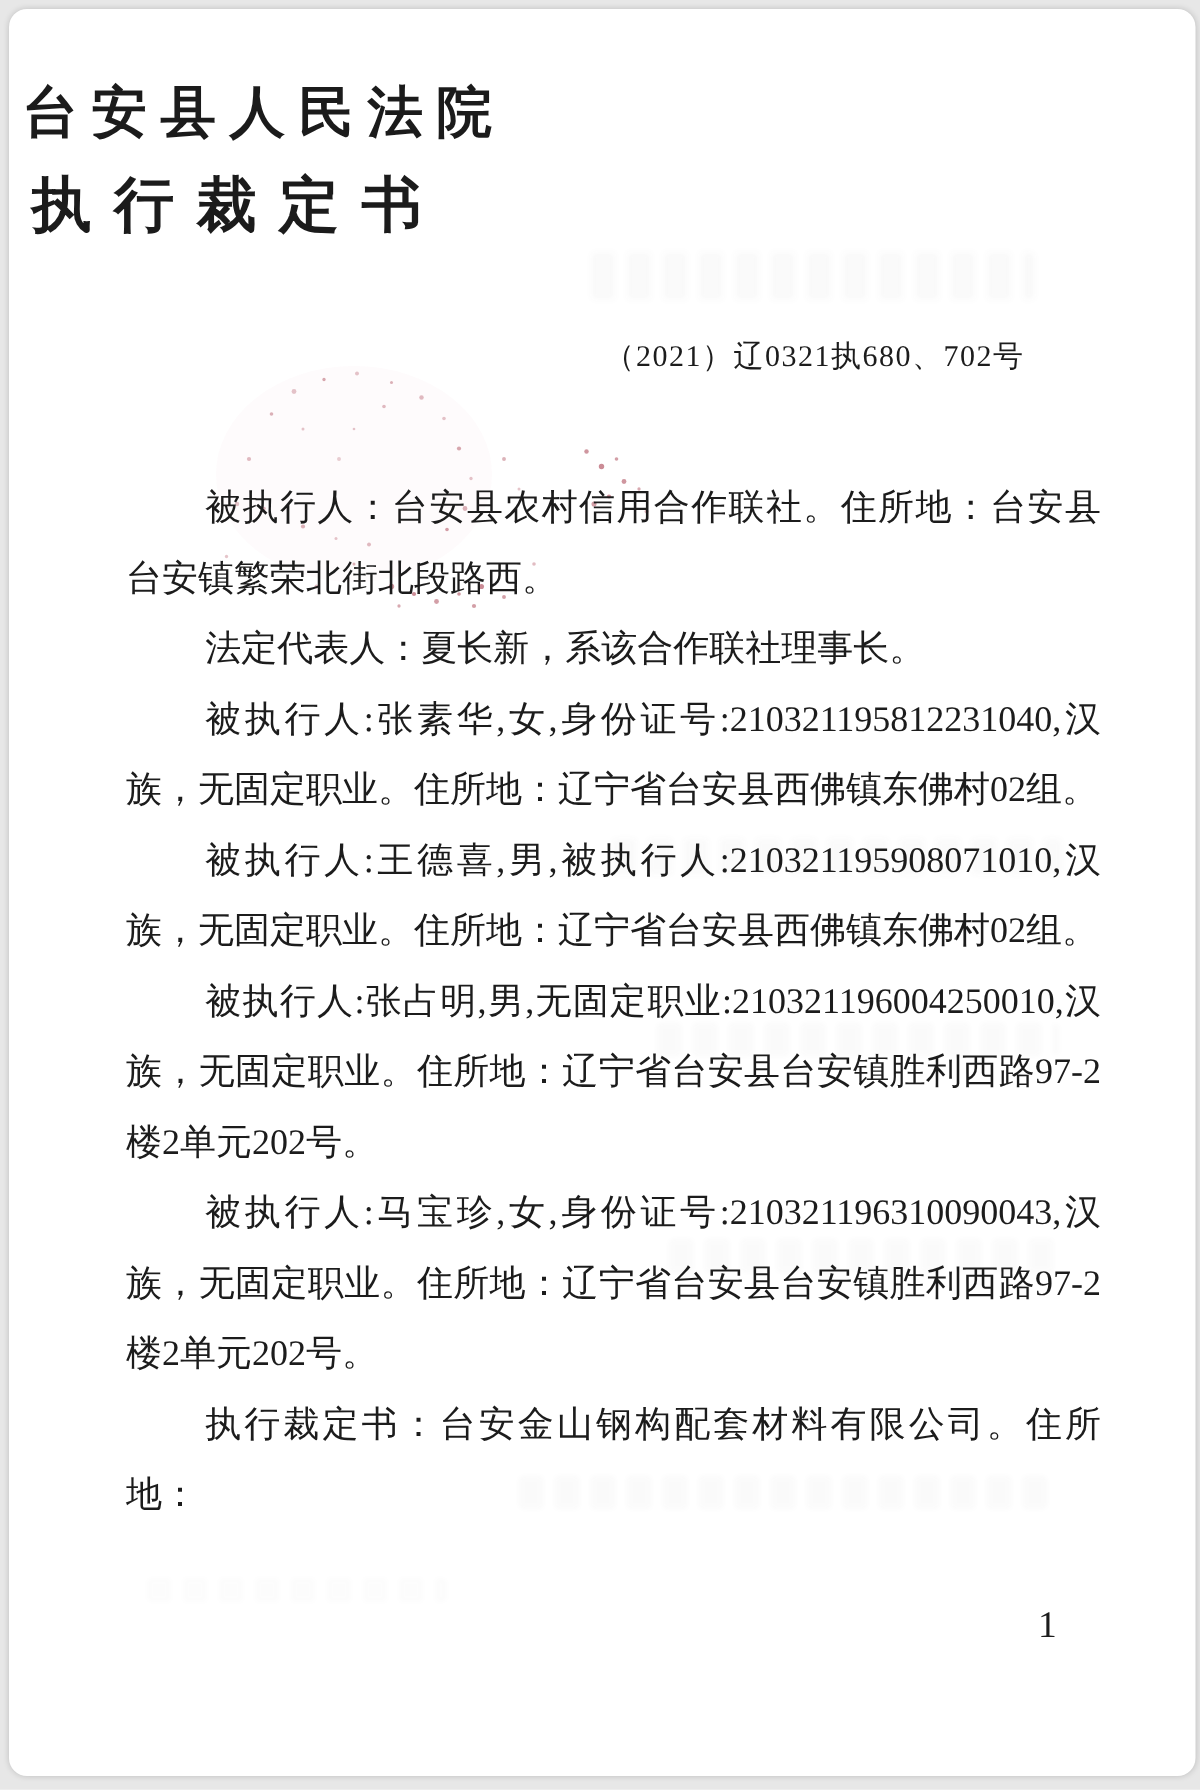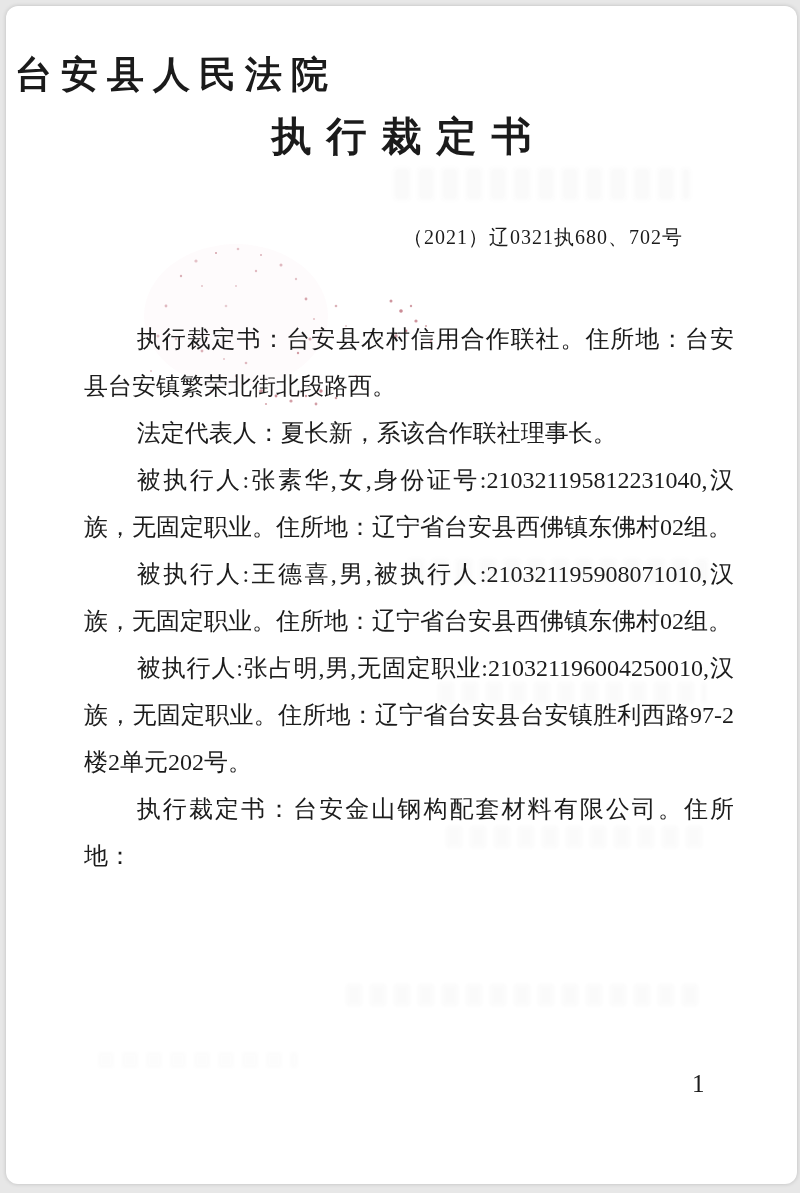--- a/index.html
+++ b/index.html
@@ -35,21 +35,21 @@
     padding-left: 9px;
     box-sizing: border-box;
     color: #1b1b1b;
   }
   .doc-title {
     position: absolute;
     top: 103px;
     left: 0;
     width: 100%;
     margin: 0;
-    text-align: center;
+    text-align: left;
     font-size: 40px;
     font-weight: 600;
     letter-spacing: 15px;
     padding-left: 15px;
     box-sizing: border-box;
     color: #1b1b1b;
   }
   .case-number {
     position: absolute;
     top: 218px;
@@ -164,23 +164,24 @@
   <div class="bleed bleed-5"></div>
   <div class="bleed bleed-6"></div>
 
   <h1 class="court-name">台安县人民法院</h1>
 
   <h2 class="doc-title">执行裁定书</h2>
 
   <div class="case-number">（2021）辽0321执680、702号</div>
 
   <div class="body-text">
-    <p>执行裁定书：台安县农村信用合作联社。住所地：台安县台安镇繁荣北街北段路西。</p>
+    <p>被执行人：台安县农村信用合作联社。住所地：台安县台安镇繁荣北街北段路西。</p>
     <p>法定代表人：夏长新，系该合作联社理事长。</p>
     <p>被执行人:张素华,女,身份证号:210321195812231040,汉族，无固定职业。住所地：辽宁省台安县西佛镇东佛村02组。</p>
     <p>被执行人:王德喜,男,被执行人:210321195908071010,汉族，无固定职业。住所地：辽宁省台安县西佛镇东佛村02组。</p>
     <p>被执行人:张占明,男,无固定职业:210321196004250010,汉族，无固定职业。住所地：辽宁省台安县台安镇胜利西路97-2楼2单元202号。</p>
+    <p>被执行人:马宝珍,女,身份证号:210321196310090043,汉族，无固定职业。住所地：辽宁省台安县台安镇胜利西路97-2楼2单元202号。</p>
     <p>执行裁定书：台安金山钢构配套材料有限公司。住所地：</p>
   </div>
 
   <div class="page-number">1</div>
 
 </div>
 
 </body></html>

